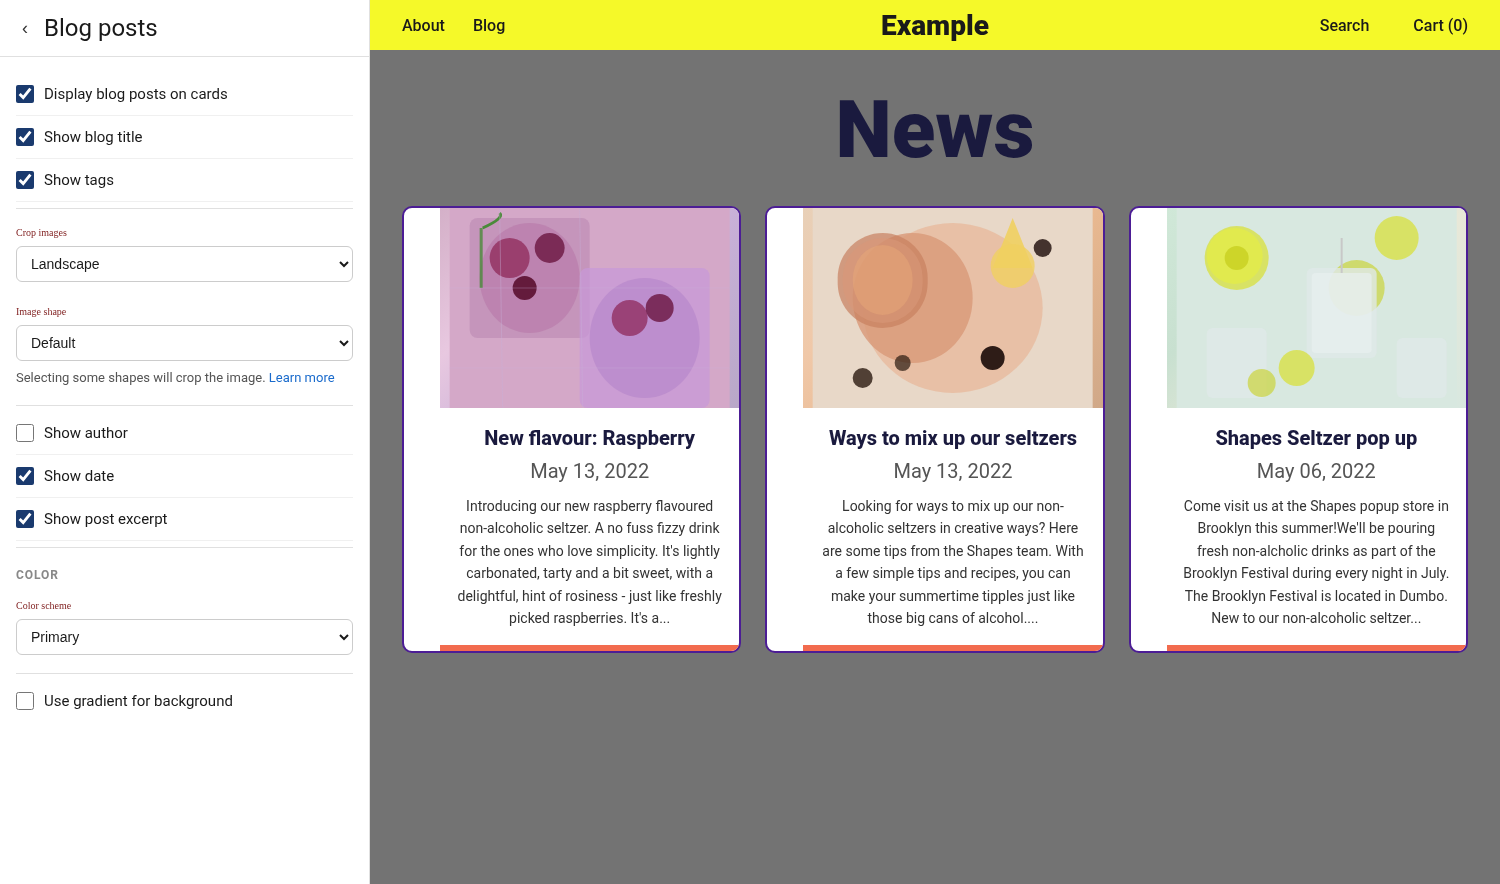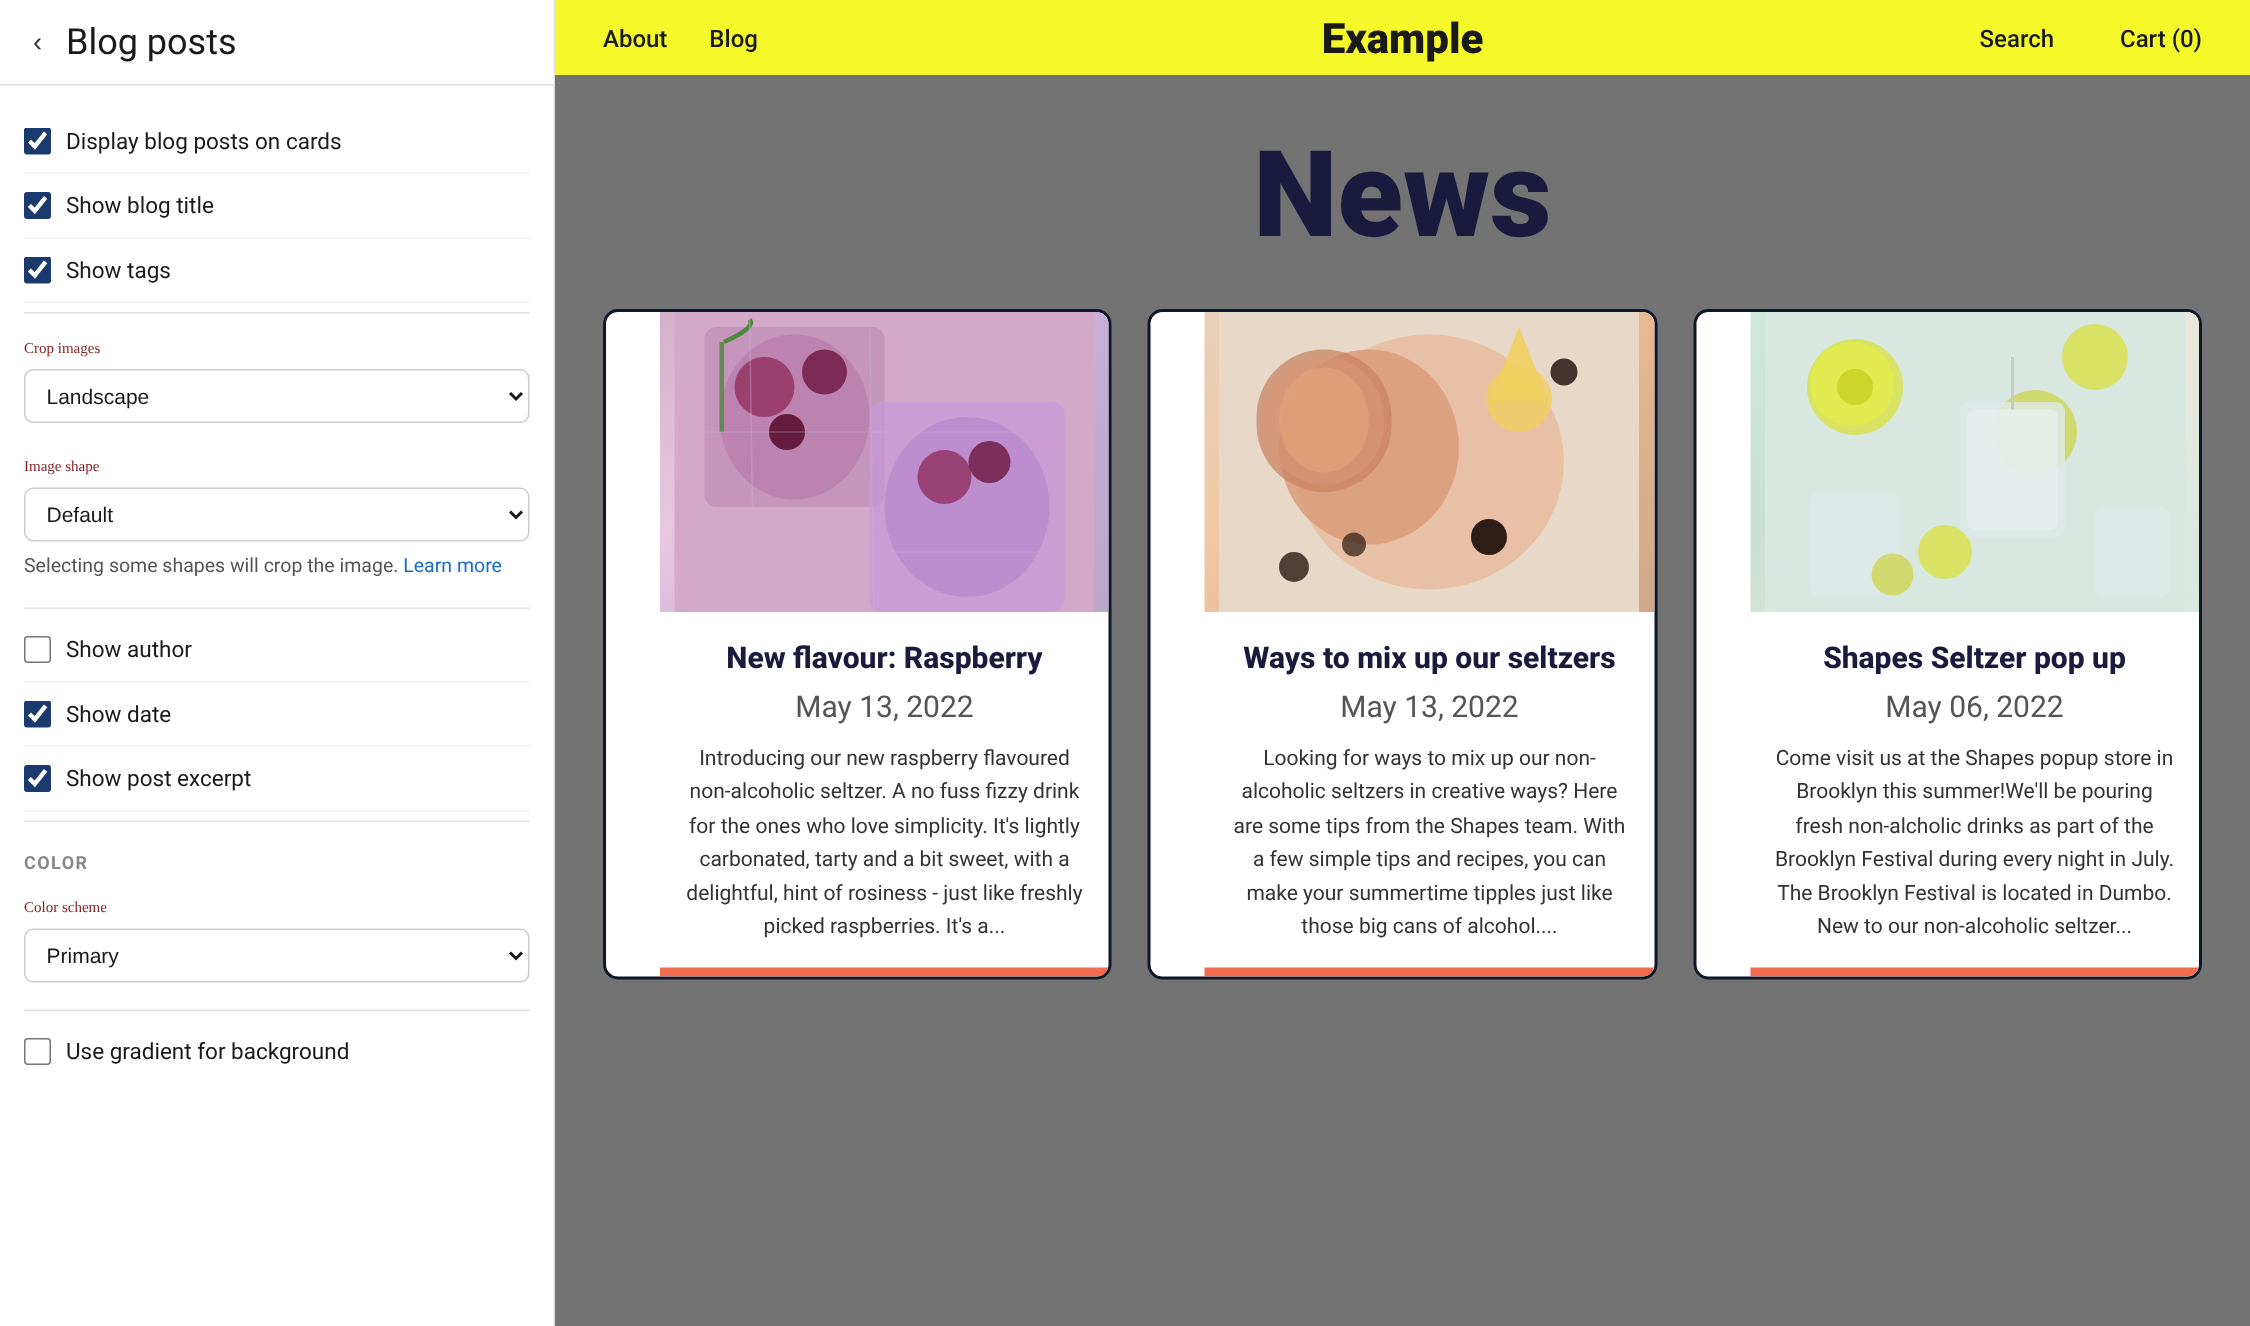--- a/index.html
+++ b/index.html
@@ -153,21 +153,21 @@
     }
     .cards-grid {
       display: grid;
       grid-template-columns: repeat(3, 1fr);
       gap: 24px;
     }
     .blog-card {
       background: #fff;
       border-radius: 10px;
       overflow: hidden;
-      border: 2px solid #0f172a;
+      border: 2px solid #4c1d95;
       display: flex;
       flex-direction: column;
       padding-left: 36px;
     }
     .card-img-placeholder {
       width: 100%;
       height: 200px;
       position: relative;
       overflow: hidden;
     }

